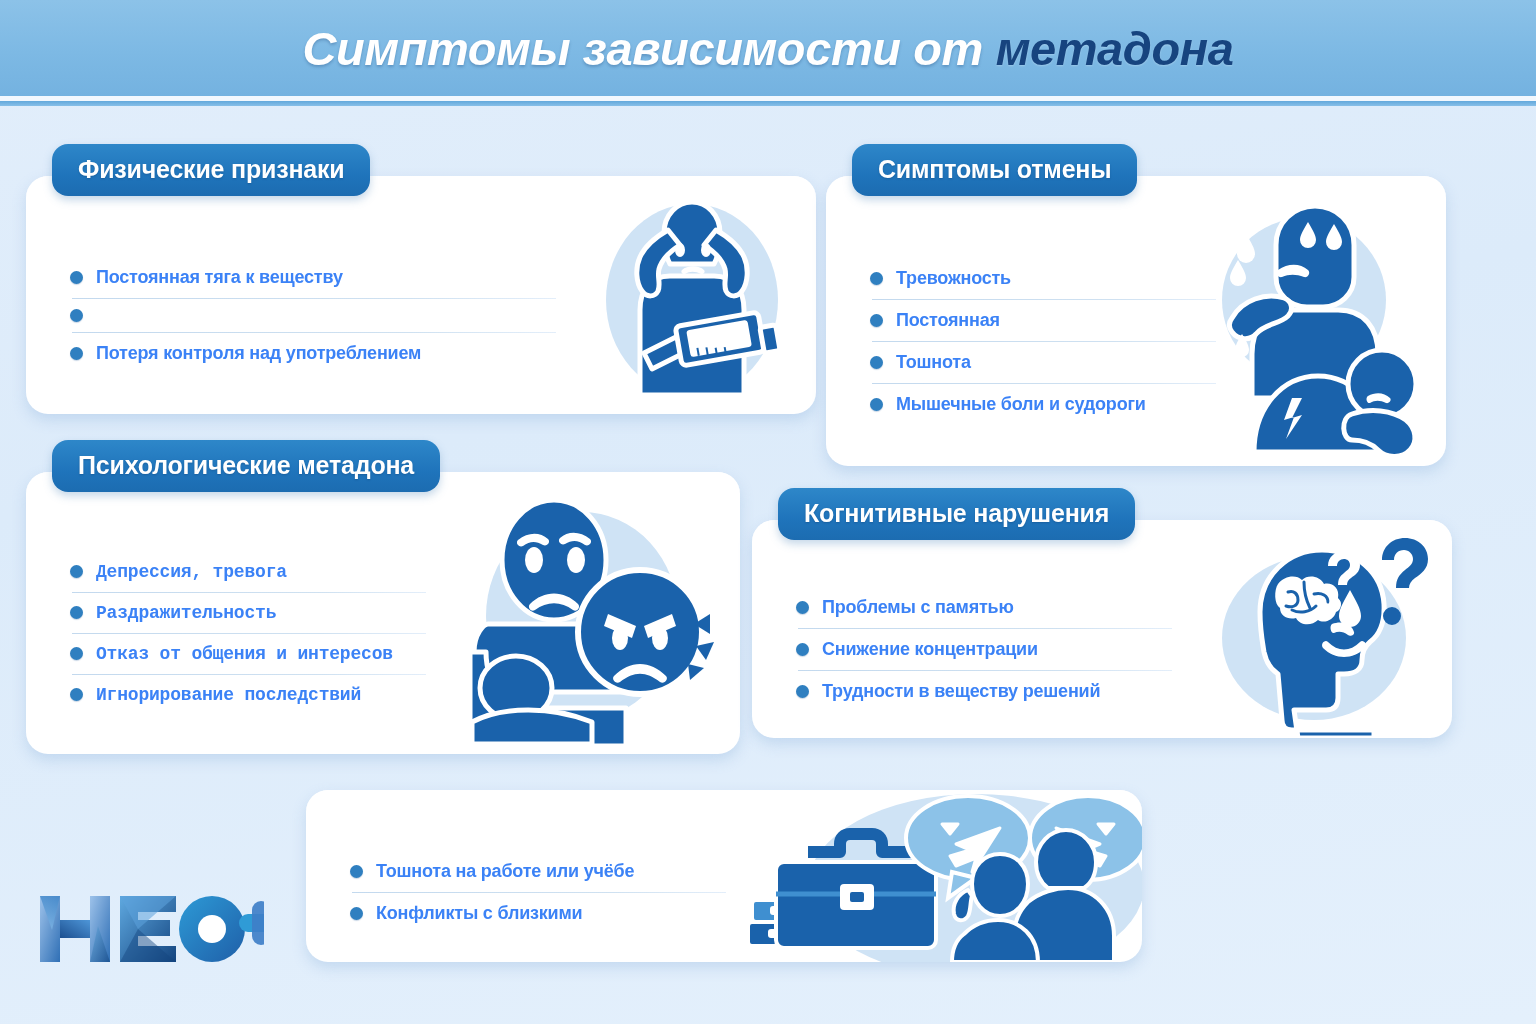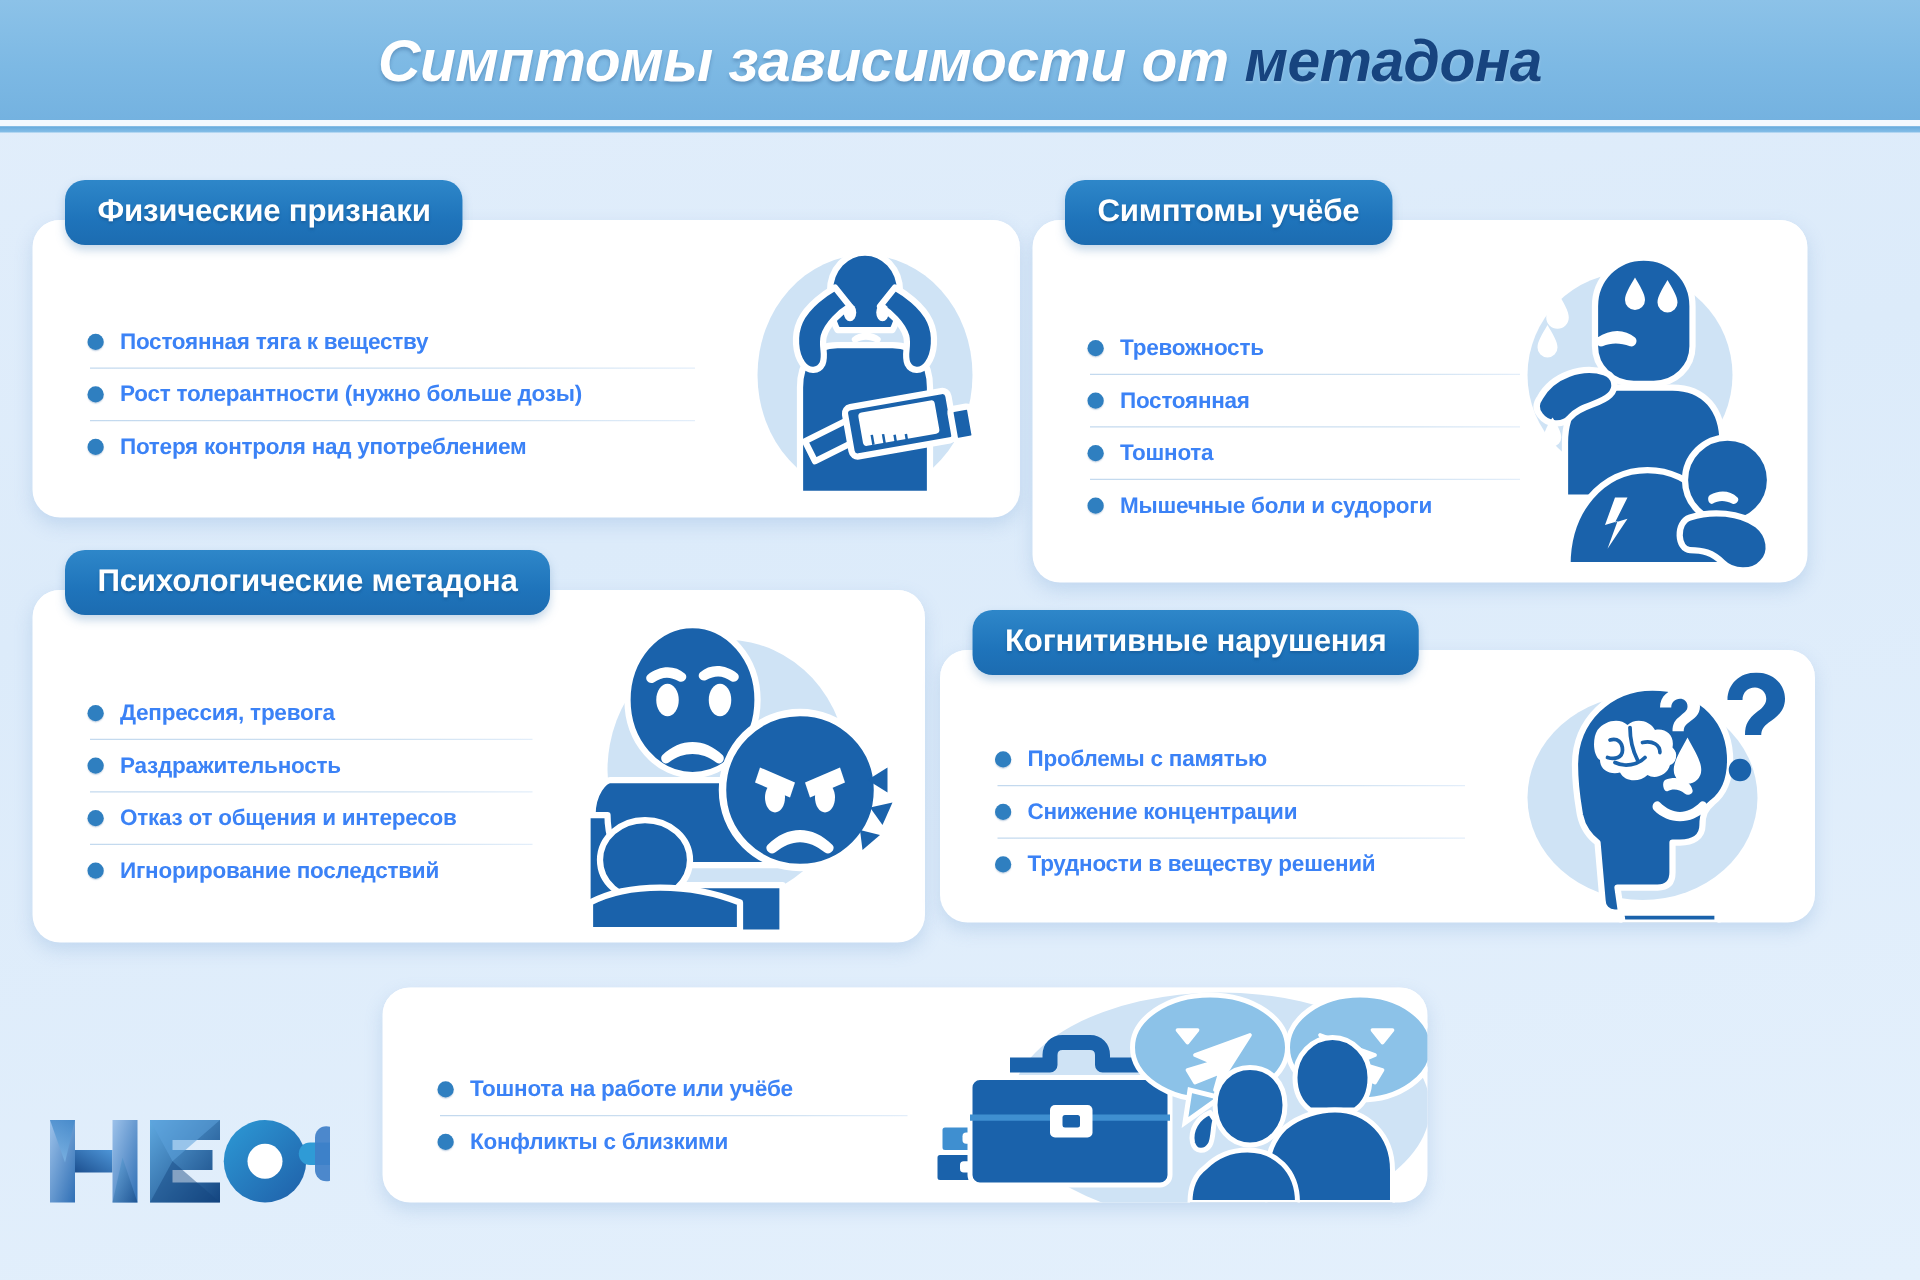--- a/index.html
+++ b/index.html
@@ -138,21 +138,20 @@
   </div>
   <div class="card-body">
     <div class="items" style="width:530px;">
       <div class="item">
         <span class="bullet"></span>
         <span class="item-label">Постоянная тяга к веществу</span>
       </div>
       <div class="sep"></div>
       <div class="item">
         <span class="bullet"></span>
-        <span class="item-label">Рост толерантности (нужно больше дозы)</span>
       </div>
       <div class="sep"></div>
       <div class="item">
         <span class="bullet"></span>
         <span class="item-label">Потеря контроля над употреблением</span>
       </div>
     </div>
   </div>
 
   <svg class="illus" style="left:546px; top:12px;" width="240" height="215" viewBox="0 0 240 215">
@@ -178,21 +177,21 @@
       <line x1="124" y1="156" x2="124" y2="164" transform="rotate(-10 147 150)"></line>
       <line x1="133" y1="157" x2="133" y2="165" transform="rotate(-10 147 150)"></line>
       <line x1="142" y1="159" x2="142" y2="167" transform="rotate(-10 147 150)"></line>
       <line x1="151" y1="160" x2="151" y2="168" transform="rotate(-10 147 150)"></line>
     </g>
   </svg>
 </div>
 
 <div class="card" id="card-withdrawal">
   <div class="card-tab">
-    <span class="card-tab-label">Симптомы учёбе</span>
+    <span class="card-tab-label">Симптомы отмены</span>
   </div>
   <div class="card-body">
     <div class="items" style="width:390px;">
       <div class="item">
         <span class="bullet"></span>
         <span class="item-label">Тревожность</span>
       </div>
       <div class="sep"></div>
       <div class="item">
         <span class="bullet"></span>
@@ -238,21 +237,21 @@
       <path d="M176 198c7-4 16-4 22 2 2 2-1 6-4 5-6-3-11-3-16 0-3 1-5-5-2-7z"></path>
     </g>
   </svg>
 </div>
 
 <div class="card" id="card-psych">
   <div class="card-tab">
     <span class="card-tab-label">Психологические метадона</span>
   </div>
   <div class="card-body">
-    <div class="items" style="width:400px;">
+    <div class="items" style="width:400px;font-family:Liberation Mono, monospace;">
       <div class="item">
         <span class="bullet"></span>
         <span class="item-label">Депрессия, тревога</span>
       </div>
       <div class="sep"></div>
       <div class="item">
         <span class="bullet"></span>
         <span class="item-label">Раздражительность</span>
       </div>
       <div class="sep"></div>

